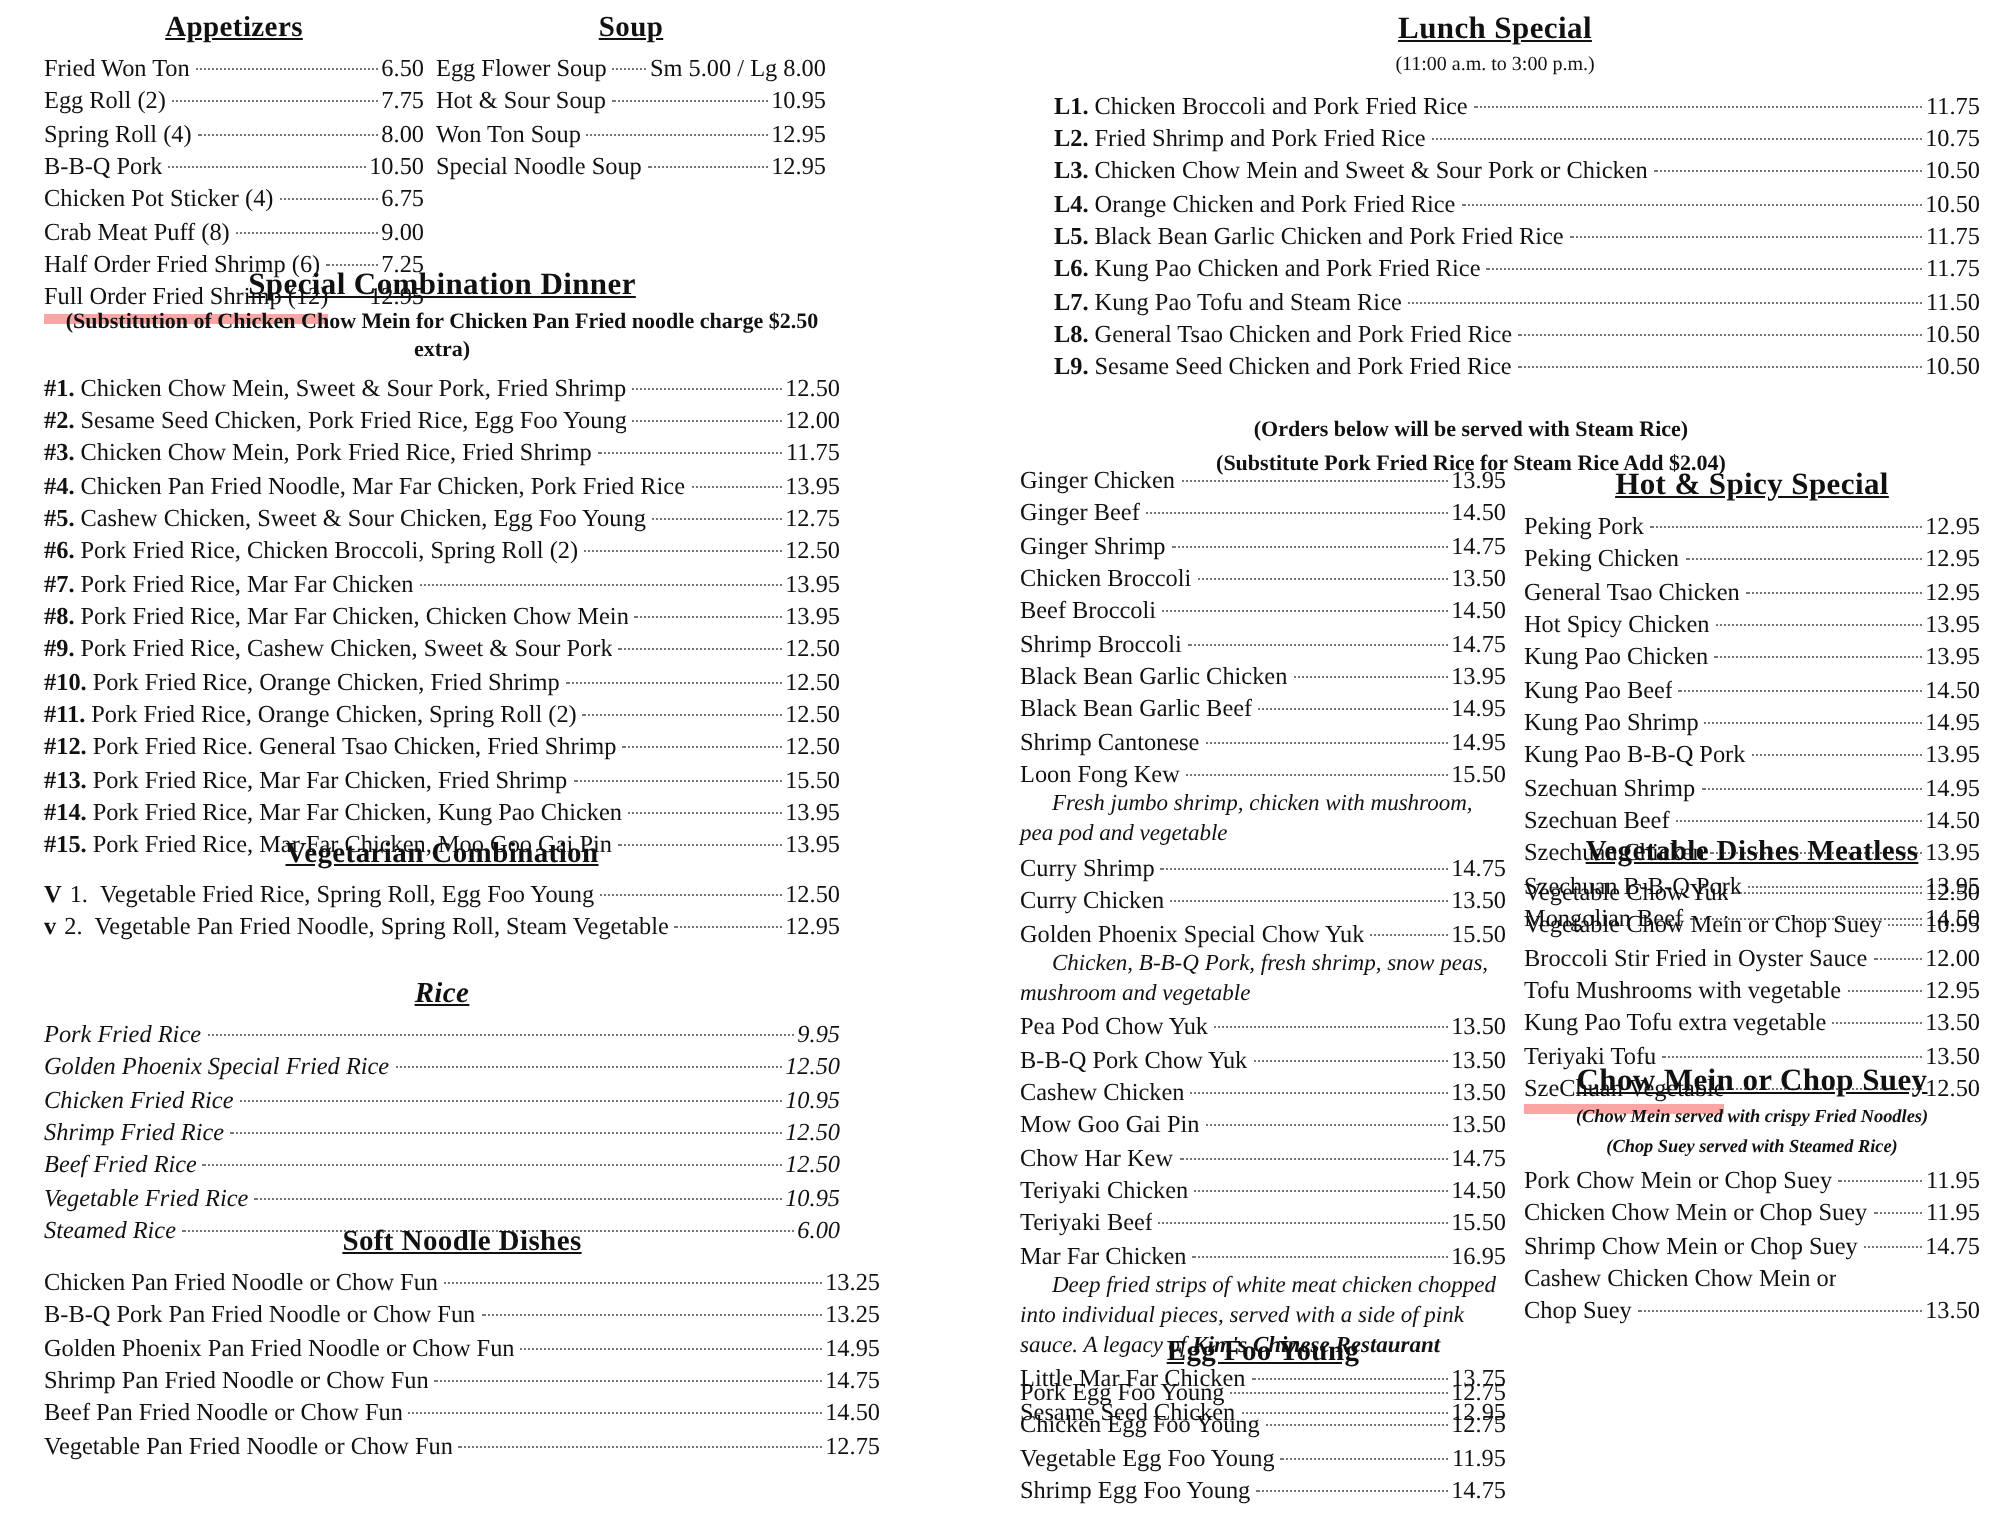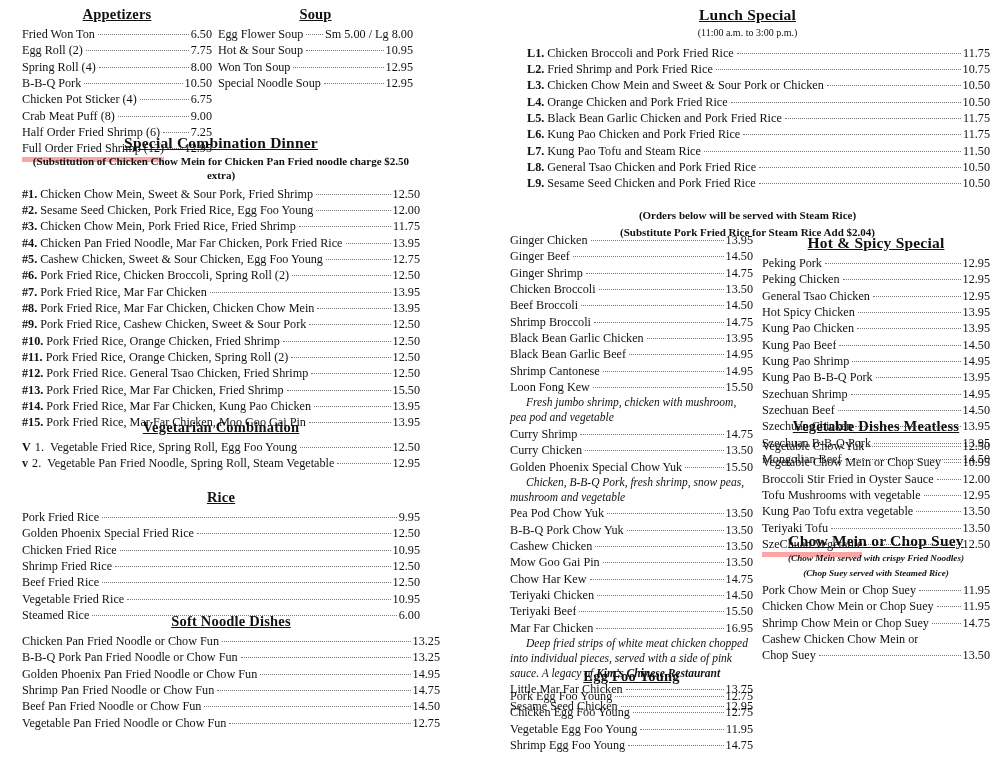--- a/index.html
+++ b/index.html
@@ -263,21 +263,21 @@
       <li class="row">
           <span class="vcode lower">v</span>
           <span class="nm" style="margin-right:6px">2.</span>
           <span class="nm">Vegetable Pan Fried Noodle, Spring Roll, Steam Vegetable</span>
           <span class="lead"></span>
           <span class="pr">12.95</span>
         </li>
     </ul>
   </div>
 
-  <div class="col" style="left:22px; top:489px; width:398px;">
+  <div class="col" style="left:22px; top:489px; width:398px;font-style:italic;">
     <h2 class="section-title">Rice</h2>
     <ul class="items">
       <li class="row">
           <span class="nm">Pork Fried Rice</span>
           <span class="lead"></span>
           <span class="pr">9.95</span>
         </li>
       <li class="row">
           <span class="nm">Golden Phoenix Special Fried Rice</span>
           <span class="lead"></span>
@@ -401,21 +401,21 @@
         </li>
       <li class="row">
           <span class="code">L9.</span>
           <span class="nm">Sesame Seed Chicken and Pork Fried Rice</span>
           <span class="lead"></span>
           <span class="pr">10.50</span>
         </li>
     </ul>
   </div>
 
-  <div class="col" style="left:505px; top:209px; width:485px;">
+  <div class="col" style="left:493px; top:209px; width:485px;">
     <div class="subnote">(Orders below will be served with Steam Rice)</div>
     <div class="subnote">(Substitute Pork Fried Rice for Steam Rice Add $2.04)</div>
   </div>
 
   <div class="col" style="left:510px; top:232px; width:243px;">
     <ul class="items">
       <li class="row">
           <span class="nm">Ginger Chicken</span>
           <span class="lead"></span>
           <span class="pr">13.95</span>

